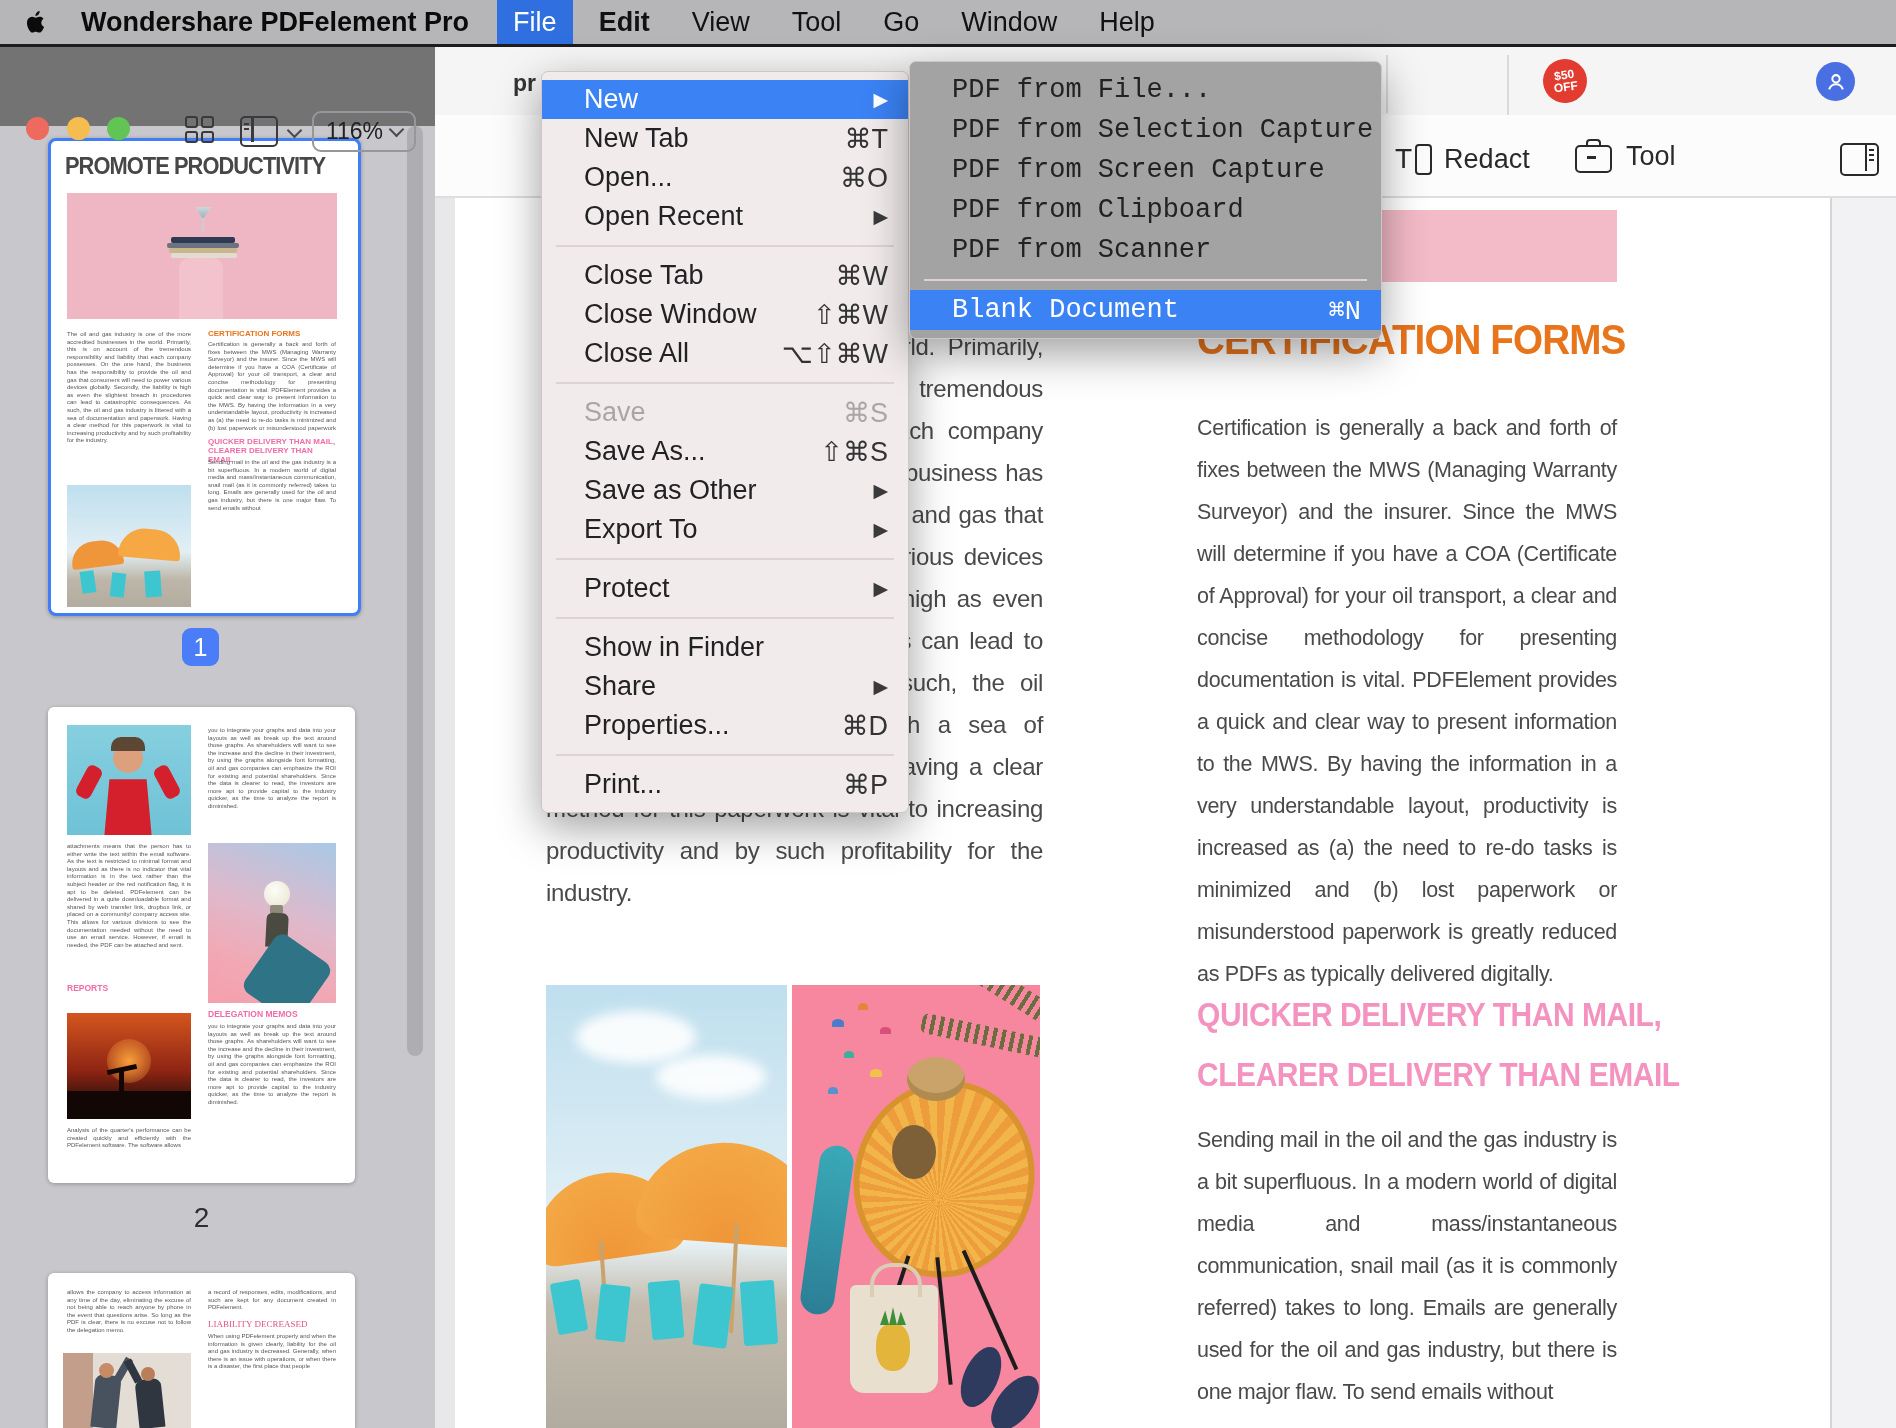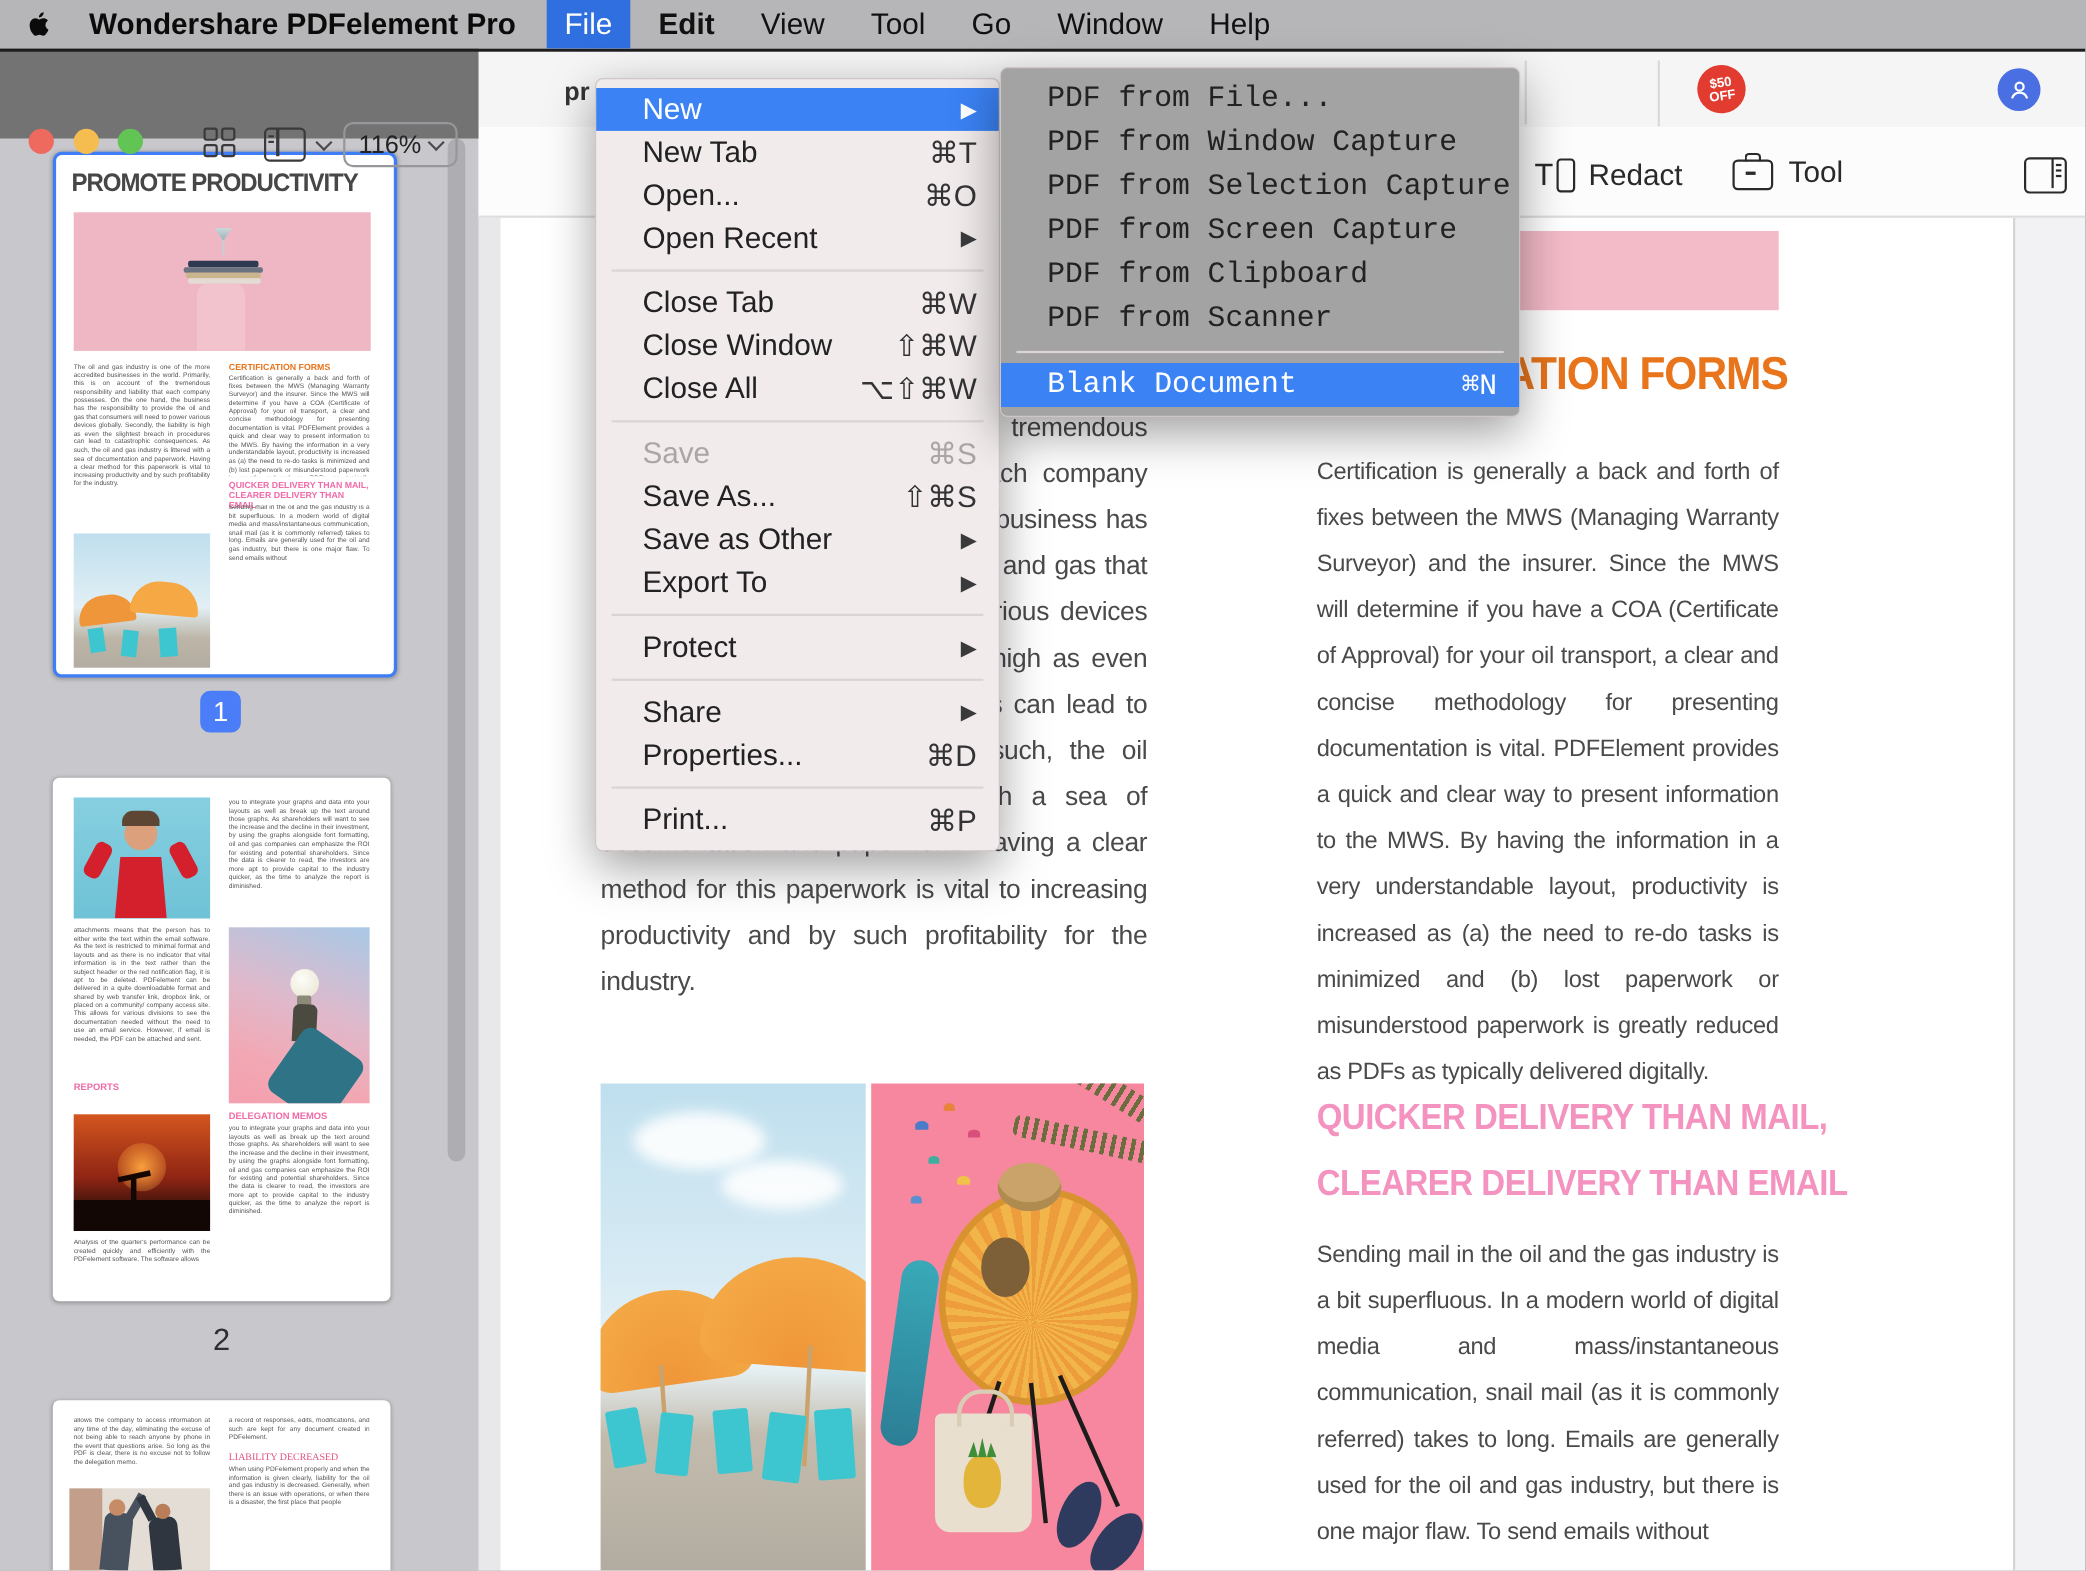--- a/index.html
+++ b/index.html
@@ -357,42 +357,42 @@
       <span class="lab">Export To</span>
       <span class="arr">▶</span>
     </div>
     <div class="msep"></div>
     <div class="mrow">
       <span class="lab">Protect</span>
       <span class="arr">▶</span>
     </div>
     <div class="msep"></div>
     <div class="mrow">
+      <span class="lab">Show in Finder</span>
+    </div>
+    <div class="mrow">
       <span class="lab">Share</span>
       <span class="arr">▶</span>
     </div>
     <div class="mrow">
       <span class="lab">Properties...</span>
       <span class="sc">⌘D</span>
     </div>
     <div class="msep"></div>
     <div class="mrow">
       <span class="lab">Print...</span>
       <span class="sc">⌘P</span>
     </div>
   </div>
 
   <div class="mpanel" style="left:909px;top:61px;width:473px;background:#a3a3a3;font-family:Liberation Mono, monospace;">
     <div class="mrow" style="height:40px;">
       <span class="lab">PDF from File...</span>
     </div>
     <div class="mrow" style="height:40px;">
-      <span class="lab">PDF from Window Capture</span>
-    </div>
-    <div class="mrow" style="height:40px;">
       <span class="lab">PDF from Selection Capture</span>
     </div>
     <div class="mrow" style="height:40px;">
       <span class="lab">PDF from Screen Capture</span>
     </div>
     <div class="mrow" style="height:40px;">
       <span class="lab">PDF from Clipboard</span>
     </div>
     <div class="mrow" style="height:40px;">
       <span class="lab">PDF from Scanner</span>

